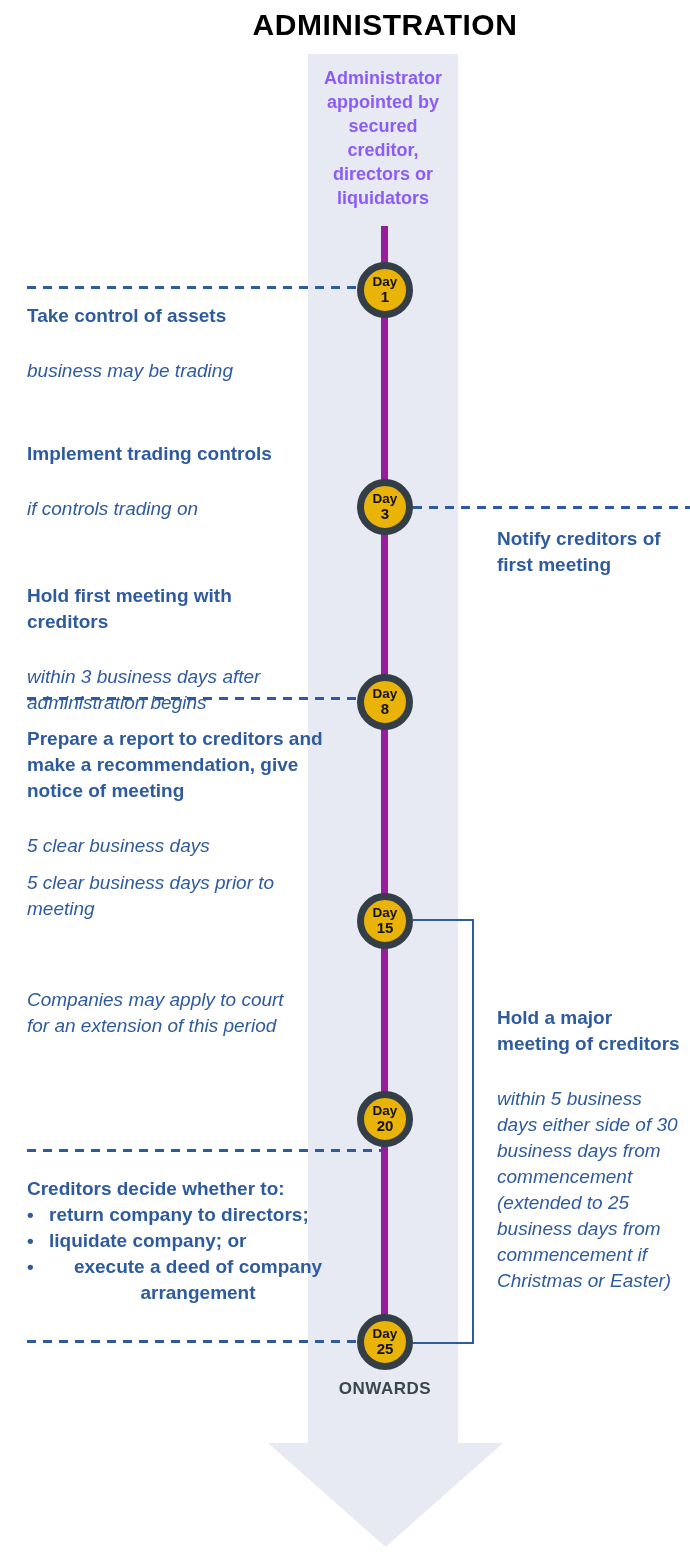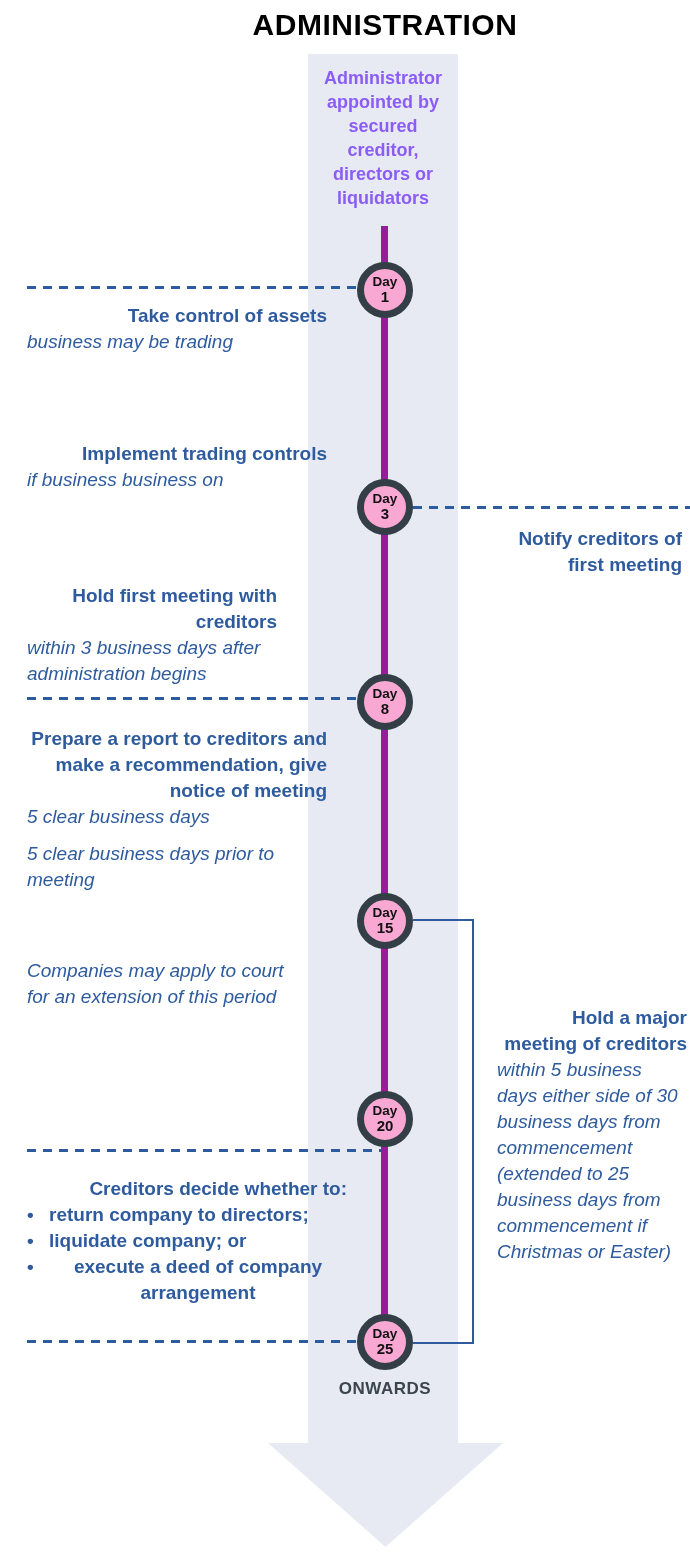--- a/index.html
+++ b/index.html
@@ -36,31 +36,31 @@
   .d3 { left:413px; top:506px; width:277px; }
   .d8 { left:27px; top:697px; width:331px; }
   .d20 { left:27px; top:1149px; width:356px; }
   .d25 { left:27px; top:1340px; width:329px; }
   .bracket {
     position:absolute; left:413px; top:919px; width:59px; height:421px;
     border-top:2.5px solid #2e5b9e; border-right:2.5px solid #2e5b9e; border-bottom:2.5px solid #2e5b9e;
     z-index:0;
   }
   .node {
-    position:absolute; left:357px; width:42px; height:42px; background:#f9a8d4;
+    position:absolute; left:357px; width:42px; height:42px; background:#eab308;
     border:7px solid #333e47; border-radius:50%; z-index:2;
     display:flex; flex-direction:column; align-items:center; justify-content:center;
   }
   .node .nl { font-size:13.5px; font-weight:bold; color:#111111; line-height:14px; }
   .node .nn { font-size:15px; font-weight:bold; color:#111111; line-height:16px; }
   .n1 { top:262px; } .n3 { top:479px; } .n8 { top:674px; }
   .n15 { top:893px; } .n20 { top:1091px; } .n25 { top:1314px; }
   .tblock { position:absolute; color:#2e5b9e; font-size:19px; line-height:26px; }
-  .tblock .h { font-weight:bold; display:block;text-align:right; }
-  .tblock .s { font-style:italic; display:block; }
+  .tblock .h { font-weight:bold; display:block; }
+  .tblock .s { font-style:italic; display:block;margin-top:29px; }
   .bullets { display:block; }
   .brow { display:flex; }
   .brow .bdot { width:22px; flex:none; font-weight:bold; }
   .brow .btxt { font-weight:bold;text-align:center; }
   .onwards {
     position:absolute; left:385px; top:1379px; transform:translateX(-50%);
     font-size:17px; font-weight:bold; color:#3b454e; letter-spacing:0.5px; white-space:nowrap;
   }
 </style>
 </head>
@@ -111,21 +111,21 @@
   </div>
 
   <div class="tblock" style="left:27px; top:303px; width:300px;">
     <span class="h">Take control of assets</span>
     <span class="s">business may be trading</span>
   </div>
 
 
   <div class="tblock" style="left:27px; top:441px; width:300px;">
     <span class="h">Implement trading controls</span>
-    <span class="s">if business business on</span>
+    <span class="s">if controls trading on</span>
   </div>
 
   <div class="tblock" style="left:27px; top:583px; width:250px;">
     <span class="h">Hold first meeting with creditors</span>
     <span class="s">within 3 business days after administration begins</span>
   </div>
 
   <div class="tblock" style="left:27px; top:726px; width:300px;">
     <span class="h">Prepare a report to creditors and make a recommendation, give notice of meeting</span>
     <span class="s">5 clear business days</span>

